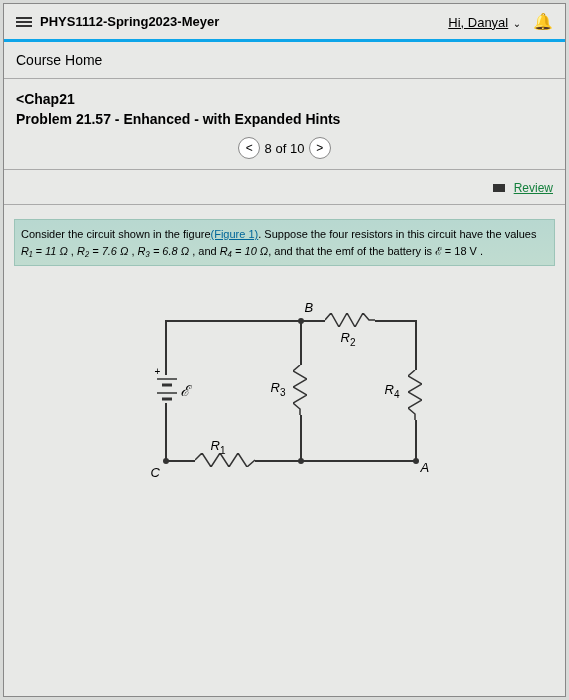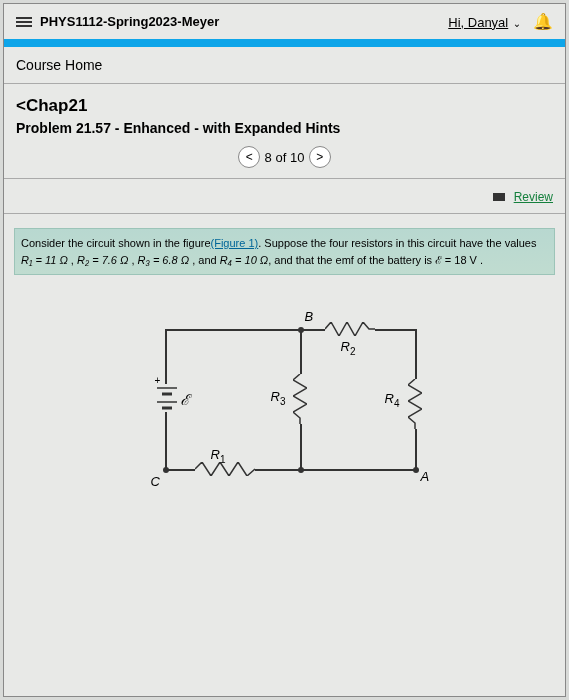--- a/index.html
+++ b/index.html
@@ -1,28 +1,28 @@
 <!DOCTYPE html>
 <html><head>
 <meta charset="utf-8">
 <style>
 * { margin: 0; padding: 0; box-sizing: border-box; }
 body { font-family: Arial, sans-serif; background: #d8dad8; width: 569px; height: 700px; overflow: hidden; }
 .page { background: #e8e9e7; border: 1px solid #888; margin: 3px; height: 694px; }
-.header { display: flex; align-items: center; justify-content: space-between; padding: 8px 12px; border-bottom: 8px solid #0ea5e9; }
+.header { display: flex; align-items: center; justify-content: space-between; padding: 8px 12px; border-bottom: 3px solid #0ea5e9; }
 .header-left { display: flex; align-items: center; gap: 8px; }
 .hamburger { display: inline-block; width: 16px; height: 14px; cursor: pointer; }
 .hamburger span { display: block; height: 2px; background: #333; margin: 2px 0; }
 .course-title { font-weight: bold; font-size: 13px; }
 .header-right { display: flex; align-items: center; gap: 12px; }
 .greeting { font-size: 13px; text-decoration: underline; }
 .chevron-down { font-size: 10px; }
 .bell-icon { font-size: 16px; }
 .course-home { padding: 10px 12px; font-size: 14px; border-bottom: 1px solid #aaa; }
-.breadcrumb { padding: 12px 12px 4px; font-size: 17px; font-weight: bold; }
+.breadcrumb { padding: 12px 12px 4px; font-size: 14px; font-weight: bold; }
 .problem-title { padding: 0 12px 6px; font-size: 14px; font-weight: bold; }
 .nav-row { text-align: center; padding: 4px 0 10px; border-bottom: 1px solid #aaa; }
 .nav-btn { display: inline-flex; align-items: center; justify-content: center; width: 22px; height: 22px; border: 1px solid #888; border-radius: 50%; background: #fff; cursor: pointer; font-size: 12px; vertical-align: middle; }
 .nav-count { font-size: 13px; margin: 0 0; vertical-align: middle; }
 .review-row { text-align: right; padding: 8px 12px; border-bottom: 1px solid #aaa; }
 .review-link { color: #15803d; font-size: 12px; text-decoration: underline; cursor: pointer; }
 .review-icon { display: inline-block; width: 12px; height: 8px; background: #333; margin-right: 4px; vertical-align: middle; }
 .problem-text { margin: 14px 10px; padding: 6px 6px; font-size: 11px; line-height: 1.5; background: linear-gradient(180deg, #b8d8d0 0%, #c0dcd0 100%); border: 1px solid #9cc4b8; }
 .problem-text .fig-link { color: #006699; text-decoration: underline; cursor: pointer; }
 .figure-header { display: flex; justify-content: space-between; align-items: center; padding: 14px 12px 8px; }

